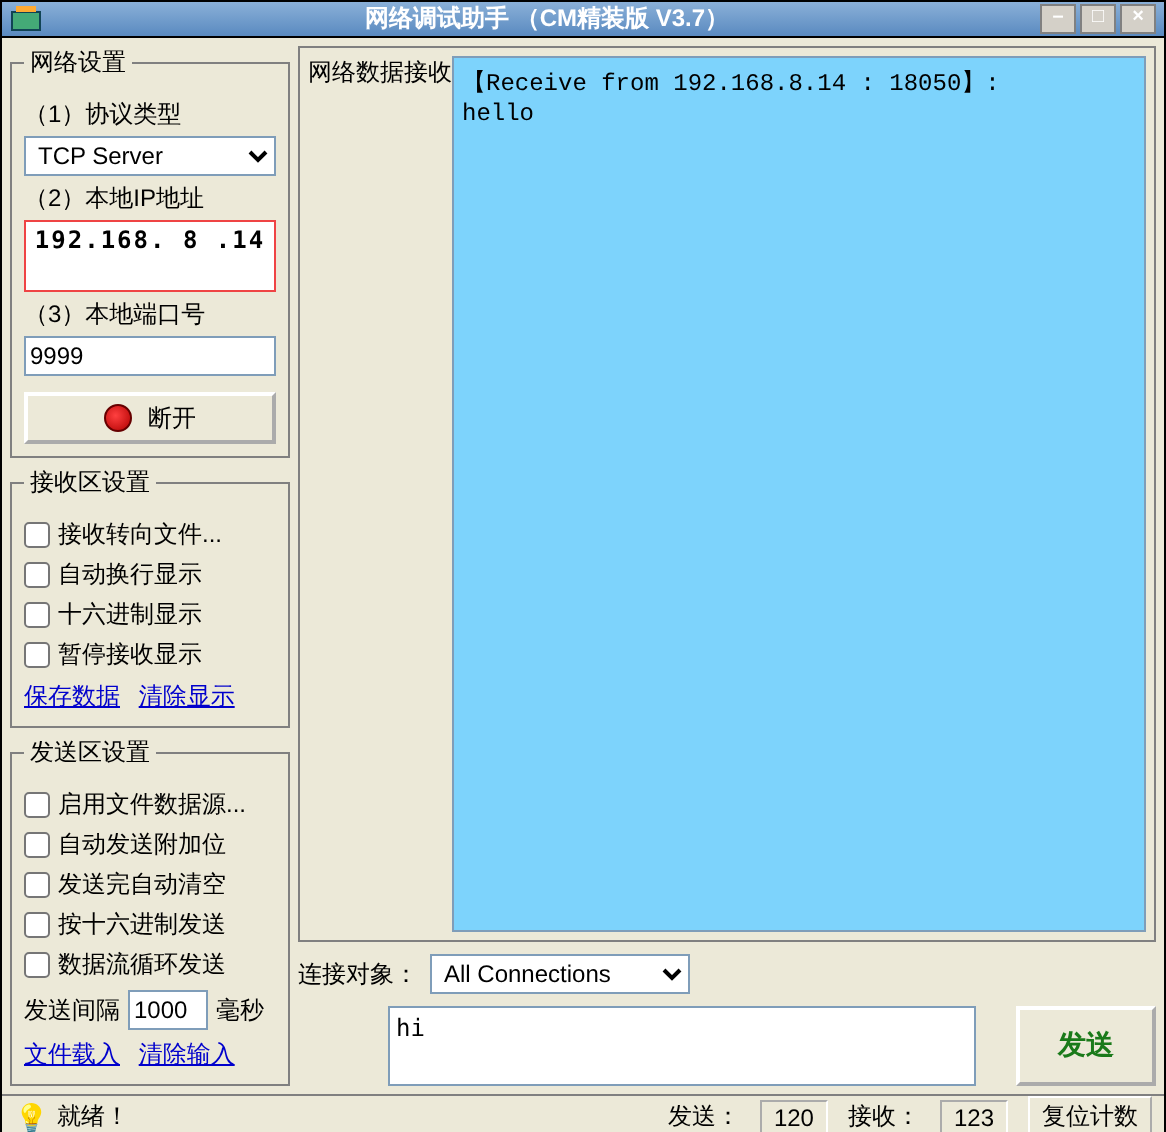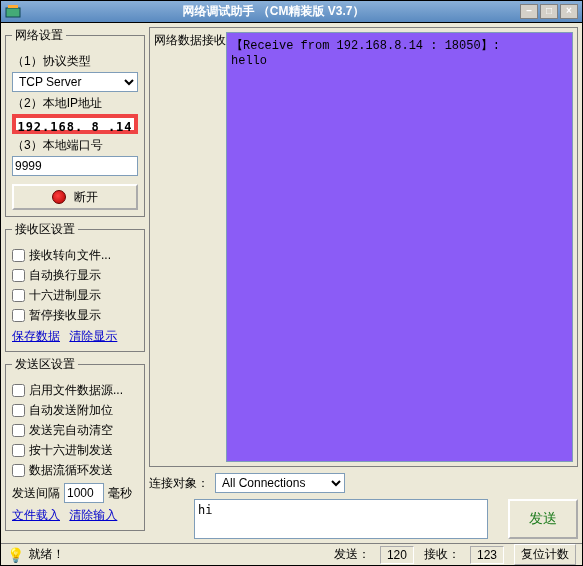--- a/index.html
+++ b/index.html
@@ -10,35 +10,35 @@
 .titlebar .title { flex: 1; text-align: center; }
 .winbtns { display: flex; gap: 2px; }
 .winbtn { width: 18px; height: 15px; background: #d4d0c8; border: 1px solid #808080; font-size: 10px; text-align: center; line-height: 12px; cursor: pointer; }
 .body { flex: 1; display: flex; background: #ece9d8; padding: 4px; gap: 4px; }
 .left { width: 140px; display: flex; flex-direction: column; gap: 4px; }
 .right { flex: 1; display: flex; flex-direction: column; gap: 4px; }
 fieldset { border: 1px solid #808080; padding: 6px 6px; background: #ece9d8; }
 legend { padding: 0 3px; font-size: 12px; }
 .label { margin: 3px 0 2px; }
 select, input[type=text] { width: 100%; font-size: 12px; height: 20px; border: 1px solid #7f9db9; background: #fff; padding: 0 2px; }
-.ipbox { background:#fff; border:4px solid #ef4444; height:20px; line-height:18px; font-weight:bold; font-family:monospace; text-align:center; letter-spacing:1px; }
+.ipbox { background:#fff; border:1px solid #ef4444; height:36px; line-height:18px; font-weight:bold; font-family:monospace; text-align:center; letter-spacing:1px; }
 .btn { border: 2px outset #fff; background: #ece9d8; height: 26px; display: flex; align-items: center; justify-content: center; gap: 8px; cursor: pointer; }
 .recdot { width: 14px; height: 14px; border-radius: 50%; background: radial-gradient(circle at 40% 40%, #ff4040, #b00000); border: 1px solid #600; }
 .chkrow { display: flex; align-items: center; gap: 4px; margin: 3px 0; }
 .chkrow input { width: 13px; height: 13px; }
 .linkrow { margin-top: 4px; }
 .linkrow a { color: #0000cc; text-decoration: underline; font-size: 12px; cursor: pointer; margin-right: 6px; }
 .rxarea { flex: 1; border: 1px solid #808080; background: #ece9d8; padding: 4px; display: flex; flex-direction: row; }
 .rxlabel { font-size: 12px; margin-bottom: 2px; }
-.rxbox { flex: 1; background: #8b5cf6; border: 1px solid #7f9db9; padding: 4px; font-family: "Courier New", monospace; font-size: 12px; white-space: pre-wrap; overflow: auto; }
+.rxbox { flex: 1; background: #7dd3fc; border: 1px solid #7f9db9; padding: 4px; font-family: "Courier New", monospace; font-size: 12px; white-space: pre-wrap; overflow: auto; }
 .connrow { display: flex; align-items: center; gap: 6px; padding: 2px 0; }
 .connrow select { width: auto; min-width: 130px; }
 .sendrow { display: flex; gap: 20px; padding-left: 45px; }
 .sendbox { flex: 1; height: 40px; border: 1px solid #7f9db9; background: #fff; padding: 3px; font-family: monospace; font-size: 12px; resize: none; }
-.sendbtn { width: 70px; border: 2px outset #fff; background: #ece9d8; font-size: 14px; font-weight: normal; color: #1a7a1a; cursor: pointer; }
+.sendbtn { width: 70px; border: 2px outset #fff; background: #ece9d8; font-size: 14px; font-weight: bold; color: #1a7a1a; cursor: pointer; }
 .intervalrow { display: flex; align-items: center; gap: 4px; margin-top: 4px; }
 .intervalrow input { width: 40px; }
 .status { height: 22px; background: #ece9d8; border-top: 1px solid #808080; display: flex; align-items: center; padding: 0 6px; gap: 10px; font-size: 12px; }
 .status .ready { flex: 0 0 auto; display: flex; align-items: center; gap: 4px; }
 .status .bulb { color: #daa520; font-size: 14px; }
 .status .spacer { flex: 1; }
 .status .cell { border: 1px inset #fff; padding: 1px 6px; }
 .rstbtn { border: 1px outset #fff; background: #ece9d8; padding: 1px 6px; cursor: pointer; }
 </style>
 </head>

